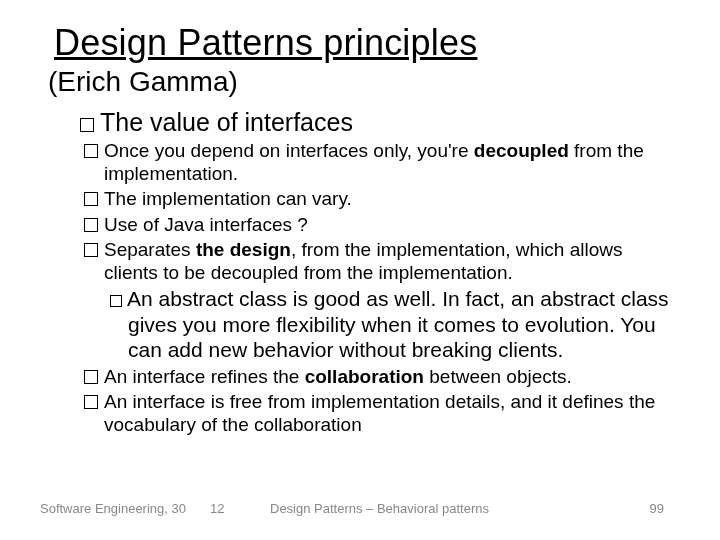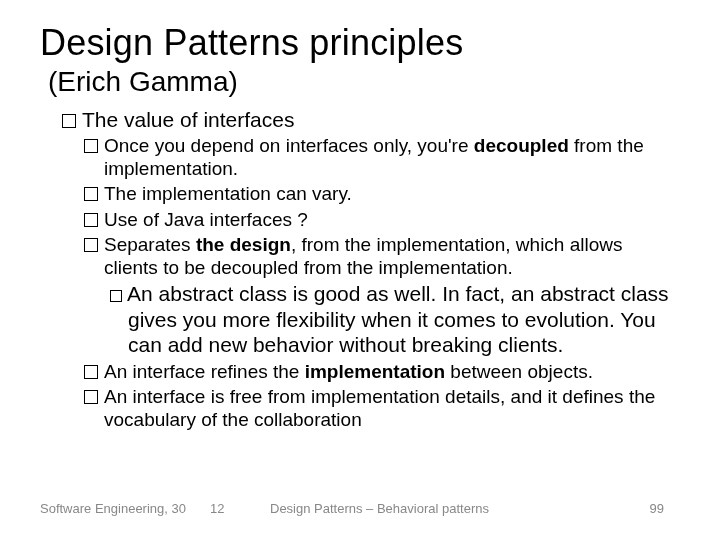--- a/index.html
+++ b/index.html
@@ -15,31 +15,32 @@
   .slide {
     box-sizing: border-box;
     width: 720px;
     height: 540px;
     padding: 22px 40px 0 40px;
     position: relative;
   }
   .title {
     font-size: 36px;
     font-weight: 400;
-    margin: 0 0 2px 0;
+    margin: 0 0 2px 14px;
     letter-spacing: 0.2px;
+    text-decoration: underline;
   }
   .subtitle {
     font-size: 28px;
     font-weight: 400;
     margin: 0 0 10px 8px;
   }
   .lvl1 {
-    font-size: 21px;
-    margin: 0 0 2px 22px;
+    font-size: 25px;
+    margin: 0 0 2px 40px;
   }
   .lvl2 {
     font-size: 19px;
     margin: 0 0 2px 44px;
     line-height: 1.22;
     text-indent: -20px;
     padding-left: 20px;
   }
   .lvl3 {
     font-size: 21px;
@@ -108,21 +109,21 @@
 
   <p class="lvl2">
     <span class="bullet"></span><span>Separates </span><span class="b">the design</span><span>, from the implementation, which allows clients to be decoupled from the implementation.</span>
   </p>
 
   <p class="lvl3">
     <span class="bullet-sm"></span><span>An abstract class is good as well. In fact, an abstract class gives you more flexibility when it comes to evolution. You can add new behavior without breaking clients.</span>
   </p>
 
   <p class="lvl2">
-    <span class="bullet"></span><span>An interface refines the </span><span class="b">implementation</span><span> between objects.</span>
+    <span class="bullet"></span><span>An interface refines the </span><span class="b">collaboration</span><span> between objects.</span>
   </p>
 
   <p class="lvl2">
     <span class="bullet"></span><span>An interface is free from implementation details, and it defines the vocabulary of the collaboration</span>
   </p>
 
   <div class="footer">
     <span class="f-left">Software Engineering, 30</span>
     <span class="f-mid">12</span>
     <span class="f-center">Design Patterns – Behavioral patterns</span>

